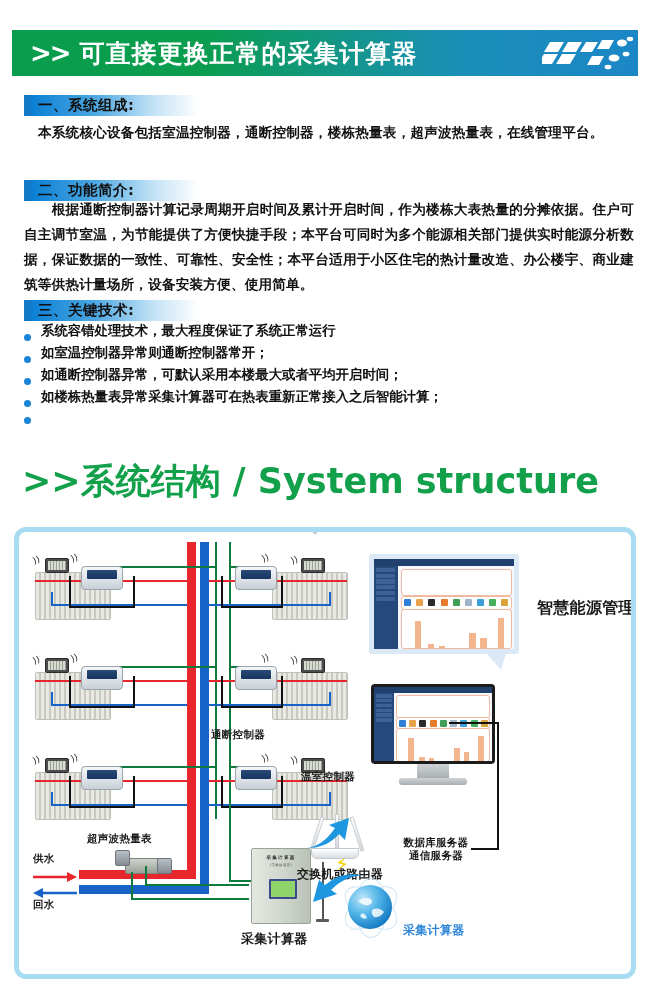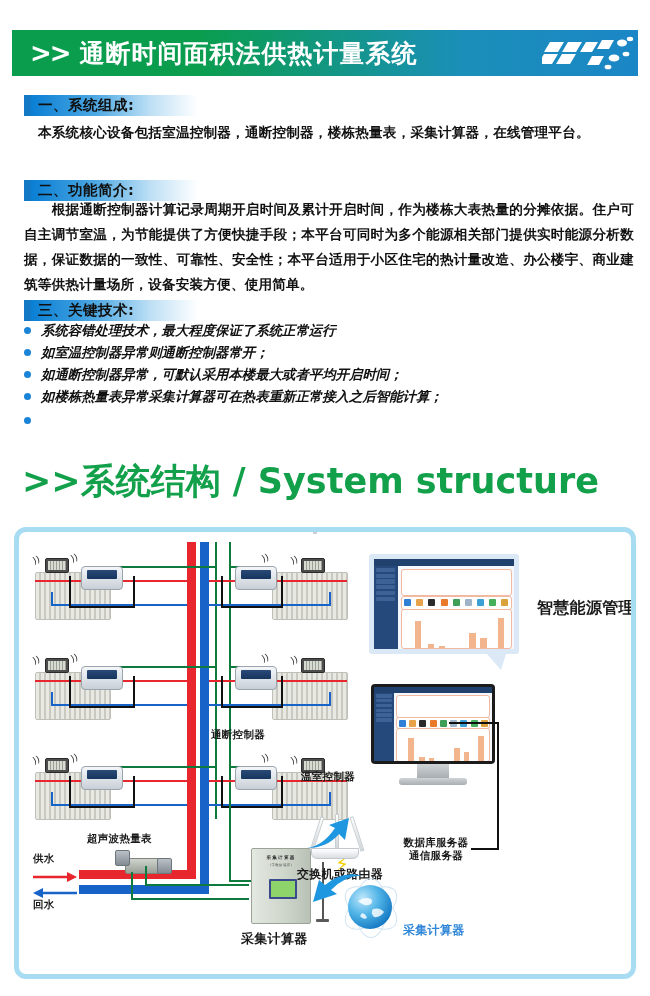--- a/index.html
+++ b/index.html
@@ -43,21 +43,21 @@
   }
 
   
   .para{
     position:absolute;font-size:13.6px;font-weight:bold;color:#111;
     line-height:25px;letter-spacing:.2px;text-align:justify;
   }
 
   
   .bullets{position:absolute;left:24px;top:320px;width:610px;}
-  .bullet-row{display:flex;align-items:flex-start;margin-bottom:1px;font-style:italic;}
+  .bullet-row{display:flex;align-items:flex-end;margin-bottom:1px;}
   .dot{
     width:7px;height:7px;border-radius:50%;background:#1b84d6;flex:none;
     margin-top:7px;margin-right:10px;
   }
   .bullet-text{font-size:13.4px;font-weight:bold;color:#111;line-height:21px;}
   .bullet-row.big .bullet-text{font-size:16px;line-height:24px;}
   .bullet-row.big .dot{margin-top:9px;}
 
   
   .green-title{
@@ -198,21 +198,21 @@
   .arrow{position:absolute;}
   .bolt{position:absolute;color:#f5d000;font-size:20px;line-height:1;}
   .antenna{position:absolute;width:1.5px;background:#555;}
   .antenna-base{position:absolute;width:13px;height:3px;background:#5a5a5a;border-radius:1px;}
 </style>
 </head>
 <body>
 
 <div class="banner">
   <div class="banner-chev">&gt;&gt;</div>
-  <div class="banner-title">通断时间面积法供热计量系统</div>
+  <div class="banner-title">可直接更换正常的采集计算器</div>
   <div class="banner-deco">
     <svg width="96" height="46" viewBox="0 0 96 46">
       <g fill="#ffffff">
         <polygon points="8,12 22,12 16,22 2,22"></polygon>
         <polygon points="26,12 40,12 34,22 20,22"></polygon>
         <polygon points="44,12 56,12 50,22 38,22"></polygon>
         <polygon points="2,24 16,24 10,34 -4,34"></polygon>
         <polygon points="20,24 34,24 28,34 14,34"></polygon>
         <polygon points="60,10 72,10 67,19 55,19"></polygon>
         <ellipse cx="80" cy="13" rx="5" ry="3.4"></ellipse>
@@ -225,21 +225,21 @@
     </svg>
   </div>
 </div>
 
 <div class="sec-head" style="left:24px;top:95px;">
   <div class="sec-bar"></div>
   <div class="sec-grad" style="width:160px;">
     <span>一、系统组成:</span>
   </div>
 </div>
-<div class="para" style="left:38px;top:120px;width:596px;">本系统核心设备包括室温控制器，通断控制器，楼栋热量表，采集计算器，在线管理平台。</div>
+<div class="para" style="left:38px;top:120px;width:596px;">本系统核心设备包括室温控制器，通断控制器，楼栋热量表，超声波热量表，在线管理平台。</div>
 
 <div class="sec-head" style="left:24px;top:180px;">
   <div class="sec-bar"></div>
   <div class="sec-grad" style="width:160px;">
     <span>二、功能简介:</span>
   </div>
 </div>
 <div class="para" style="left:24px;top:197px;width:610px;">　　根据通断控制器计算记录周期开启时间及累计开启时间，作为楼栋大表热量的分摊依据。住户可自主调节室温，为节能提供了方便快捷手段；本平台可同时为多个能源相关部门提供实时能源分析数据，保证数据的一致性、可靠性、安全性；本平台适用于小区住宅的热计量改造、办公楼宇、商业建筑等供热计量场所，设备安装方便、使用简单。</div>
 
 <div class="sec-head" style="left:24px;top:300px;">

